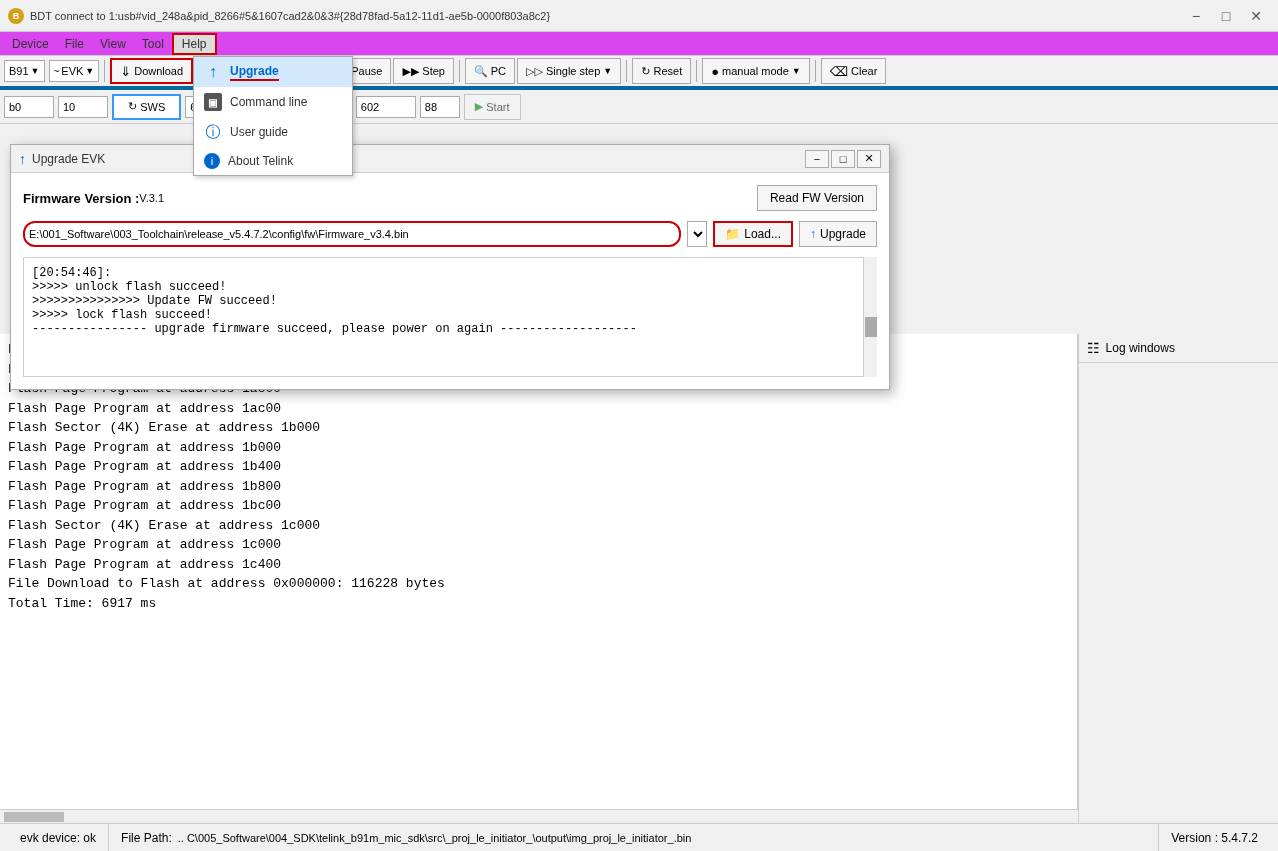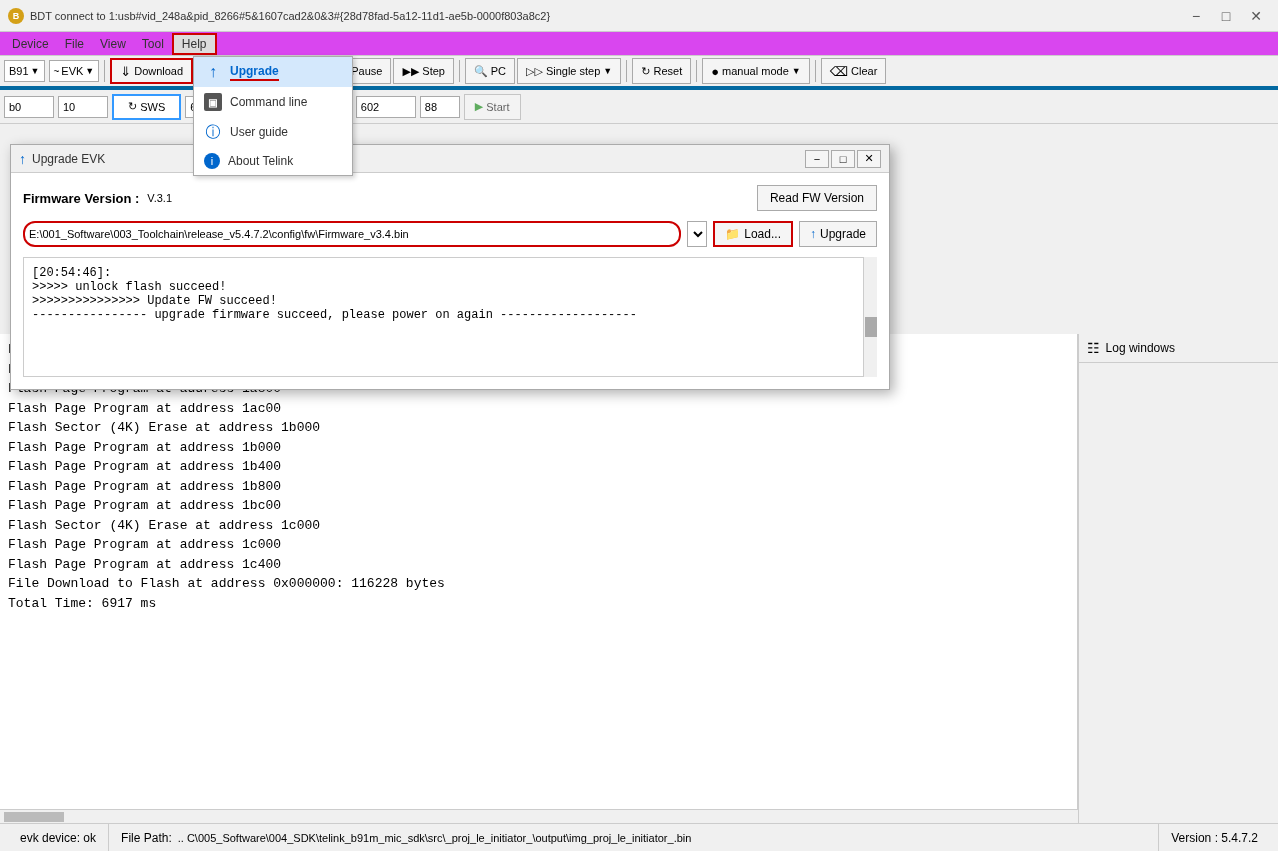--- a/index.html
+++ b/index.html
@@ -172,21 +172,21 @@
       align-items: center;
       justify-content: space-between;
       padding: 0 8px;
       border-bottom: 1px solid #ccc;
     }
     .dialog-title { font-size: 12px; color: #333; }
     .dialog-controls { display: flex; gap: 2px; }
     .dialog-btn { width: 24px; height: 18px; border: 1px solid #aaa; background: #f5f5f5; cursor: pointer; font-size: 11px; display: flex; align-items: center; justify-content: center; }
 
     .dialog-body { padding: 12px; }
-    .fw-version-row { display: flex; align-items: center; gap: 8px; margin-bottom: 10px; }
+    .fw-version-row { display: flex; align-items: center; gap: 0; margin-bottom: 10px; }
     .fw-label { font-size: 13px; font-weight: bold; }
     .fw-version-val { font-size: 11px; }
     .read-fw-btn {
       height: 26px;
       padding: 2px 12px;
       border: 1px solid #aaa;
       background: #f5f5f5;
       cursor: pointer;
       font-size: 12px;
     }
@@ -468,20 +468,21 @@
           <span style="color:#0066cc;">↑</span>
           <span>Upgrade</span>
         </button>
       </div>
 
       <div style="position:relative;">
         <div class="log-output" id="dialog-log">
         <div>[20:54:46]:</div>
             <div>&gt;&gt;&gt;&gt;&gt; unlock flash succeed!</div>
             <div>&gt;&gt;&gt;&gt;&gt;&gt;&gt;&gt;&gt;&gt;&gt;&gt;&gt;&gt;&gt; Update FW succeed!</div>
+            <div>&gt;&gt;&gt;&gt;&gt; lock flash succeed!</div>
             <div>---------------- upgrade firmware succeed, please power on again -------------------</div>
           </div>
         <div class="log-scrollbar">
           <div class="log-scroll-thumb"></div>
         </div>
       </div>
     </div>
   </div>
 
   <div style="flex:1;display:flex;overflow:hidden;position:relative;margin-top:210px;">

